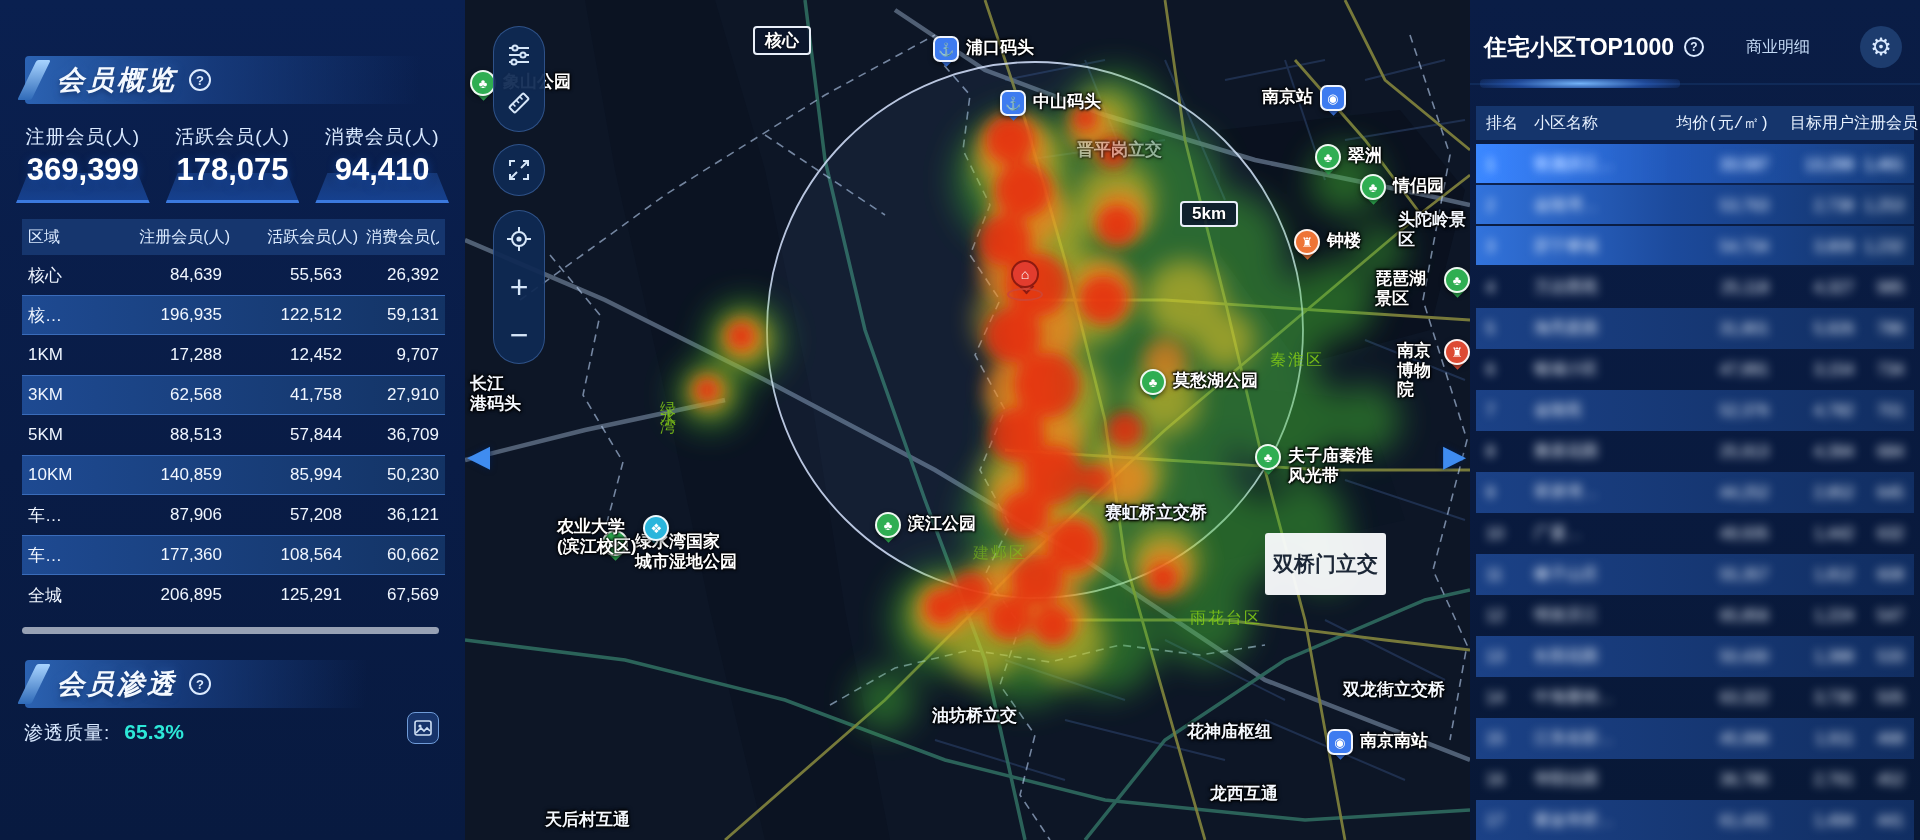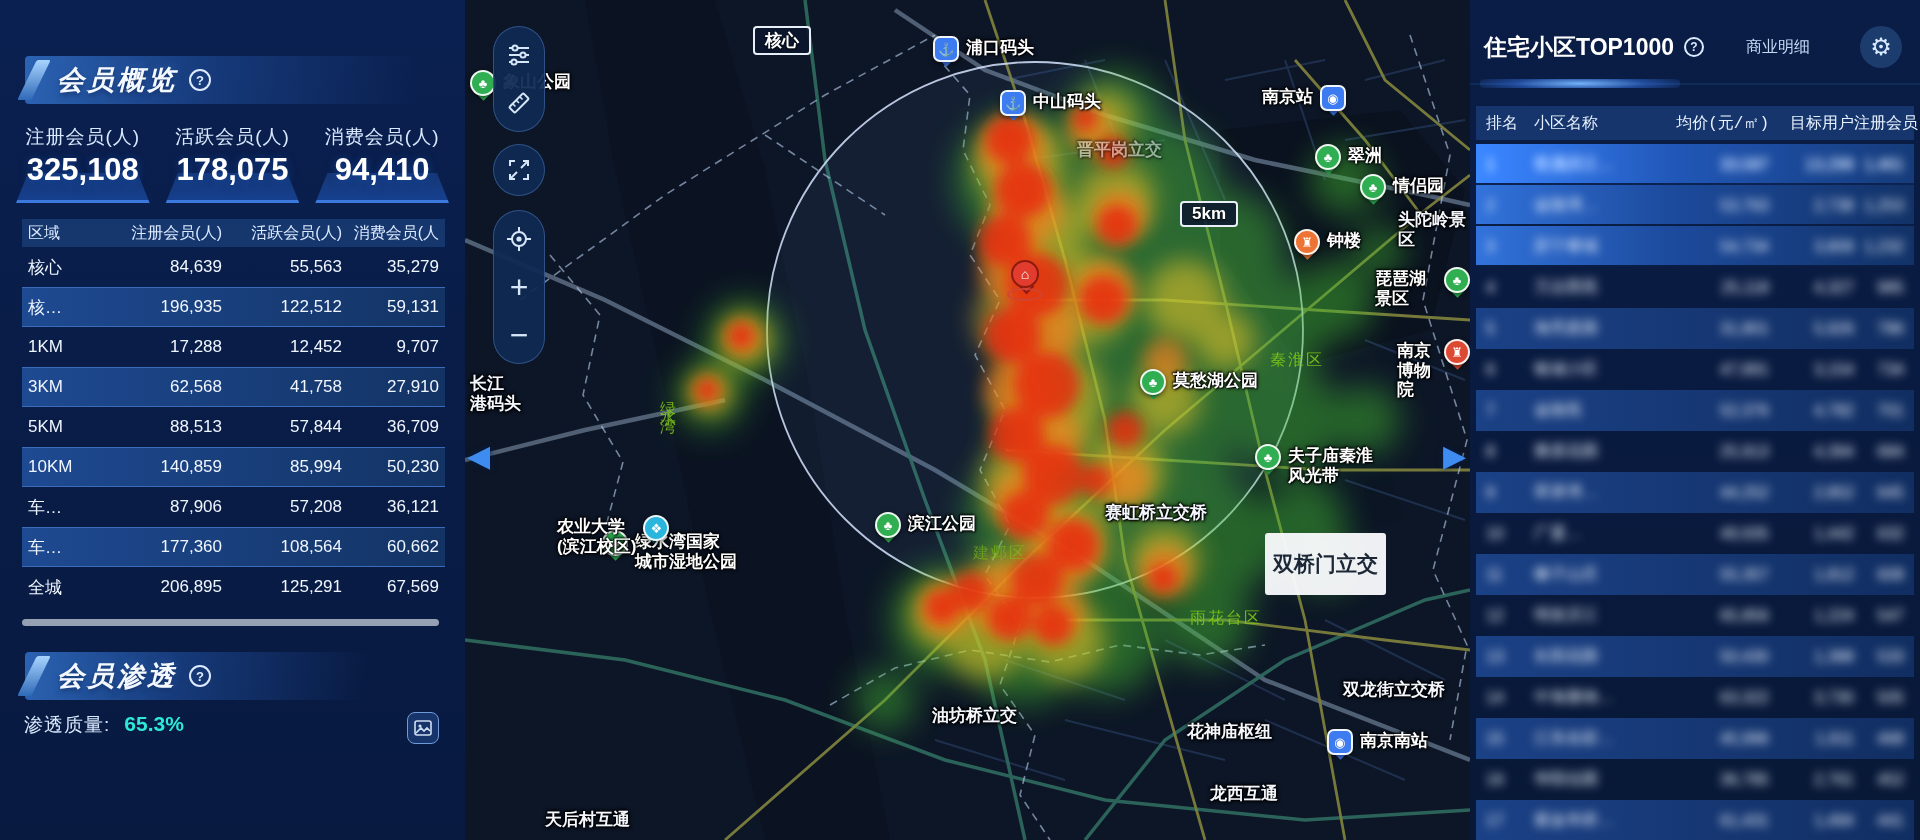--- a/index.html
+++ b/index.html
@@ -26,21 +26,21 @@
   .stat { width:146px; text-align:center; }
   .s-label { font-size:19px; color:#d9e9ff; letter-spacing:1px; }
   .s-value { position:relative; z-index:2; margin-top:2px; margin-bottom:-15px; font-size:31px; font-weight:800; color:#fff;
     text-shadow:0 2px 8px rgba(20,70,160,.9); }
   .s-ped { height:30px; margin:0 4px; clip-path:polygon(9% 0,91% 0,100% 100%,0 100%);
     background:linear-gradient(180deg, rgba(52,118,220,.28) 0%, rgba(22,66,146,.95) 100%);
     border-bottom:3px solid #3b79de; }
 
   .mtable { margin:16px 20px 0 22px; font-size:17px; }
   .lhead, .lrow { display:grid; grid-template-columns:64px 130px 120px 1fr; align-items:center; padding:0 6px; }
-  .lhead { height:28px; background:#16366e; color:#dcebff; font-size:16px; }
+  .lhead { height:36px; background:#16366e; color:#dcebff; font-size:16px;gap:8px; }
   .lrow { height:40px; color:#f0f6ff; }
   .lhead span:first-child, .lrow span:first-child { text-align:left; }
   .lhead span, .lrow span { text-align:right; white-space:nowrap; overflow:hidden; }
   .lrow.hl { background:linear-gradient(90deg,#1e4a92,#133364);
     box-shadow:inset 0 1px 0 #3a6cba, inset 0 -1px 0 #3a6cba; }
   .hscroll { height:7px; margin:12px 26px 0 22px; background:#97a1b4; border-radius:4px; }
 
   #penetration-banner { margin-top:26px; width:355px; }
   #export-btn { position:absolute; right:26px; top:712px; width:32px; height:32px; border-radius:8px;
     background:rgba(42,84,158,.45); border:1px solid #6f9bd8; display:flex; align-items:center; justify-content:center; }
@@ -129,21 +129,21 @@
 
 <div id="left-panel">
   <div class="banner" id="overview-banner">
     <span class="banner-title">会员概览</span>
     <span class="help-circle">?</span>
   </div>
 
   <div class="stats" id="overview-stats">
       <div class="stat">
         <div class="s-label">注册会员(人)</div>
-        <div class="s-value">325,108</div>
+        <div class="s-value">369,399</div>
         <div class="s-ped"></div>
       </div>
       <div class="stat">
         <div class="s-label">活跃会员(人)</div>
         <div class="s-value">178,075</div>
         <div class="s-ped"></div>
       </div>
       <div class="stat">
         <div class="s-label">消费会员(人)</div>
         <div class="s-value">94,410</div>
@@ -156,21 +156,21 @@
         <span>区域</span>
         <span>注册会员(人)</span>
         <span>活跃会员(人)</span>
         <span>消费会员(人</span>
       </div>
     <div id="left-table-rows">
         <div class="lrow">
           <span>核心</span>
           <span>84,639</span>
           <span>55,563</span>
-          <span>35,279</span>
+          <span>26,392</span>
         </div>
         <div class="lrow hl">
           <span>核…</span>
           <span>196,935</span>
           <span>122,512</span>
           <span>59,131</span>
         </div>
         <div class="lrow">
           <span>1KM</span>
           <span>17,288</span>

